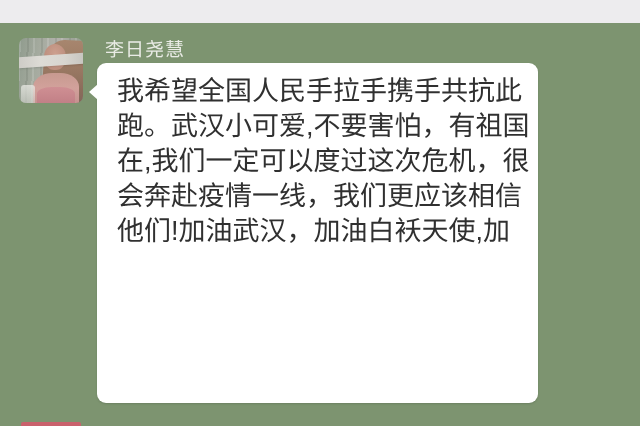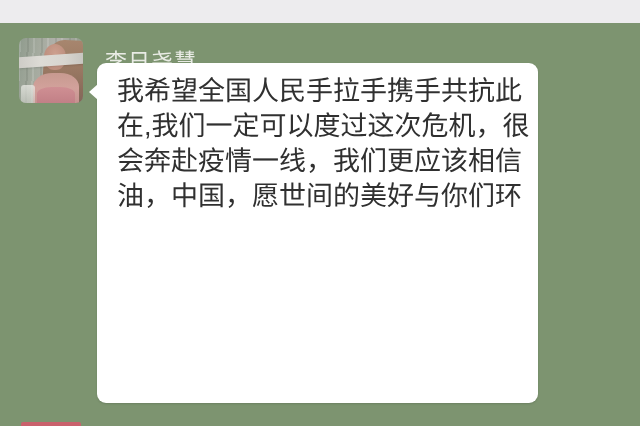--- a/index.html
+++ b/index.html
@@ -51,22 +51,22 @@
   }
   .avatar .blur-bar{
     position:absolute;left:-3px;top:17px;width:70px;height:11px;
     background:linear-gradient(90deg,#cccac5 0%,#dddbd5 35%,#d8d5cf 70%,#c5c3be 100%);
     transform:rotate(-4deg);
     border-radius:2px;
     box-shadow:0 1px 2px rgba(0,0,0,.12);
   }
   
   .sender-name{
-    position:absolute;left:105px;top:29px;
-    font-size:22px;line-height:20px;color:#e9ebe5;
+    position:absolute;left:105px;top:17px;
+    font-size:19px;line-height:20px;color:#e9ebe5;
     letter-spacing:1px;
   }
   
   .bubble{
     position:absolute;left:97px;top:40px;width:441px;height:340px;
     background:#ffffff;border-radius:9px;
     box-sizing:border-box;padding:11px 33px 0 20px;
     box-shadow:0 1px 2px rgba(60,75,55,.25);
   }
   .bubble .tail{
@@ -103,21 +103,22 @@
       <div class="pink-top"></div>
       <div class="chair"></div>
       <div class="blur-bar"></div>
     </div>
 
     <div class="sender-name">李日尧慧</div>
 
     <div class="bubble">
       <div class="tail"></div>
       <div class="msg-line">我希望全国人民手拉手携手共抗此</div>
+      <div class="msg-line">跑。武汉小可爱,不要害怕，有祖国</div>
       <div class="msg-line">在,我们一定可以度过这次危机，很</div>
       <div class="msg-line">会奔赴疫情一线，我们更应该相信</div>
-      <div class="msg-line">油，中国，愿世间的美好与你们环</div>
+      <div class="msg-line">他们!加油武汉，加油白袄天使,加</div>
     </div>
 
     <div class="next-peek"></div>
 
   </div>
 </div>
 
 </body></html>

